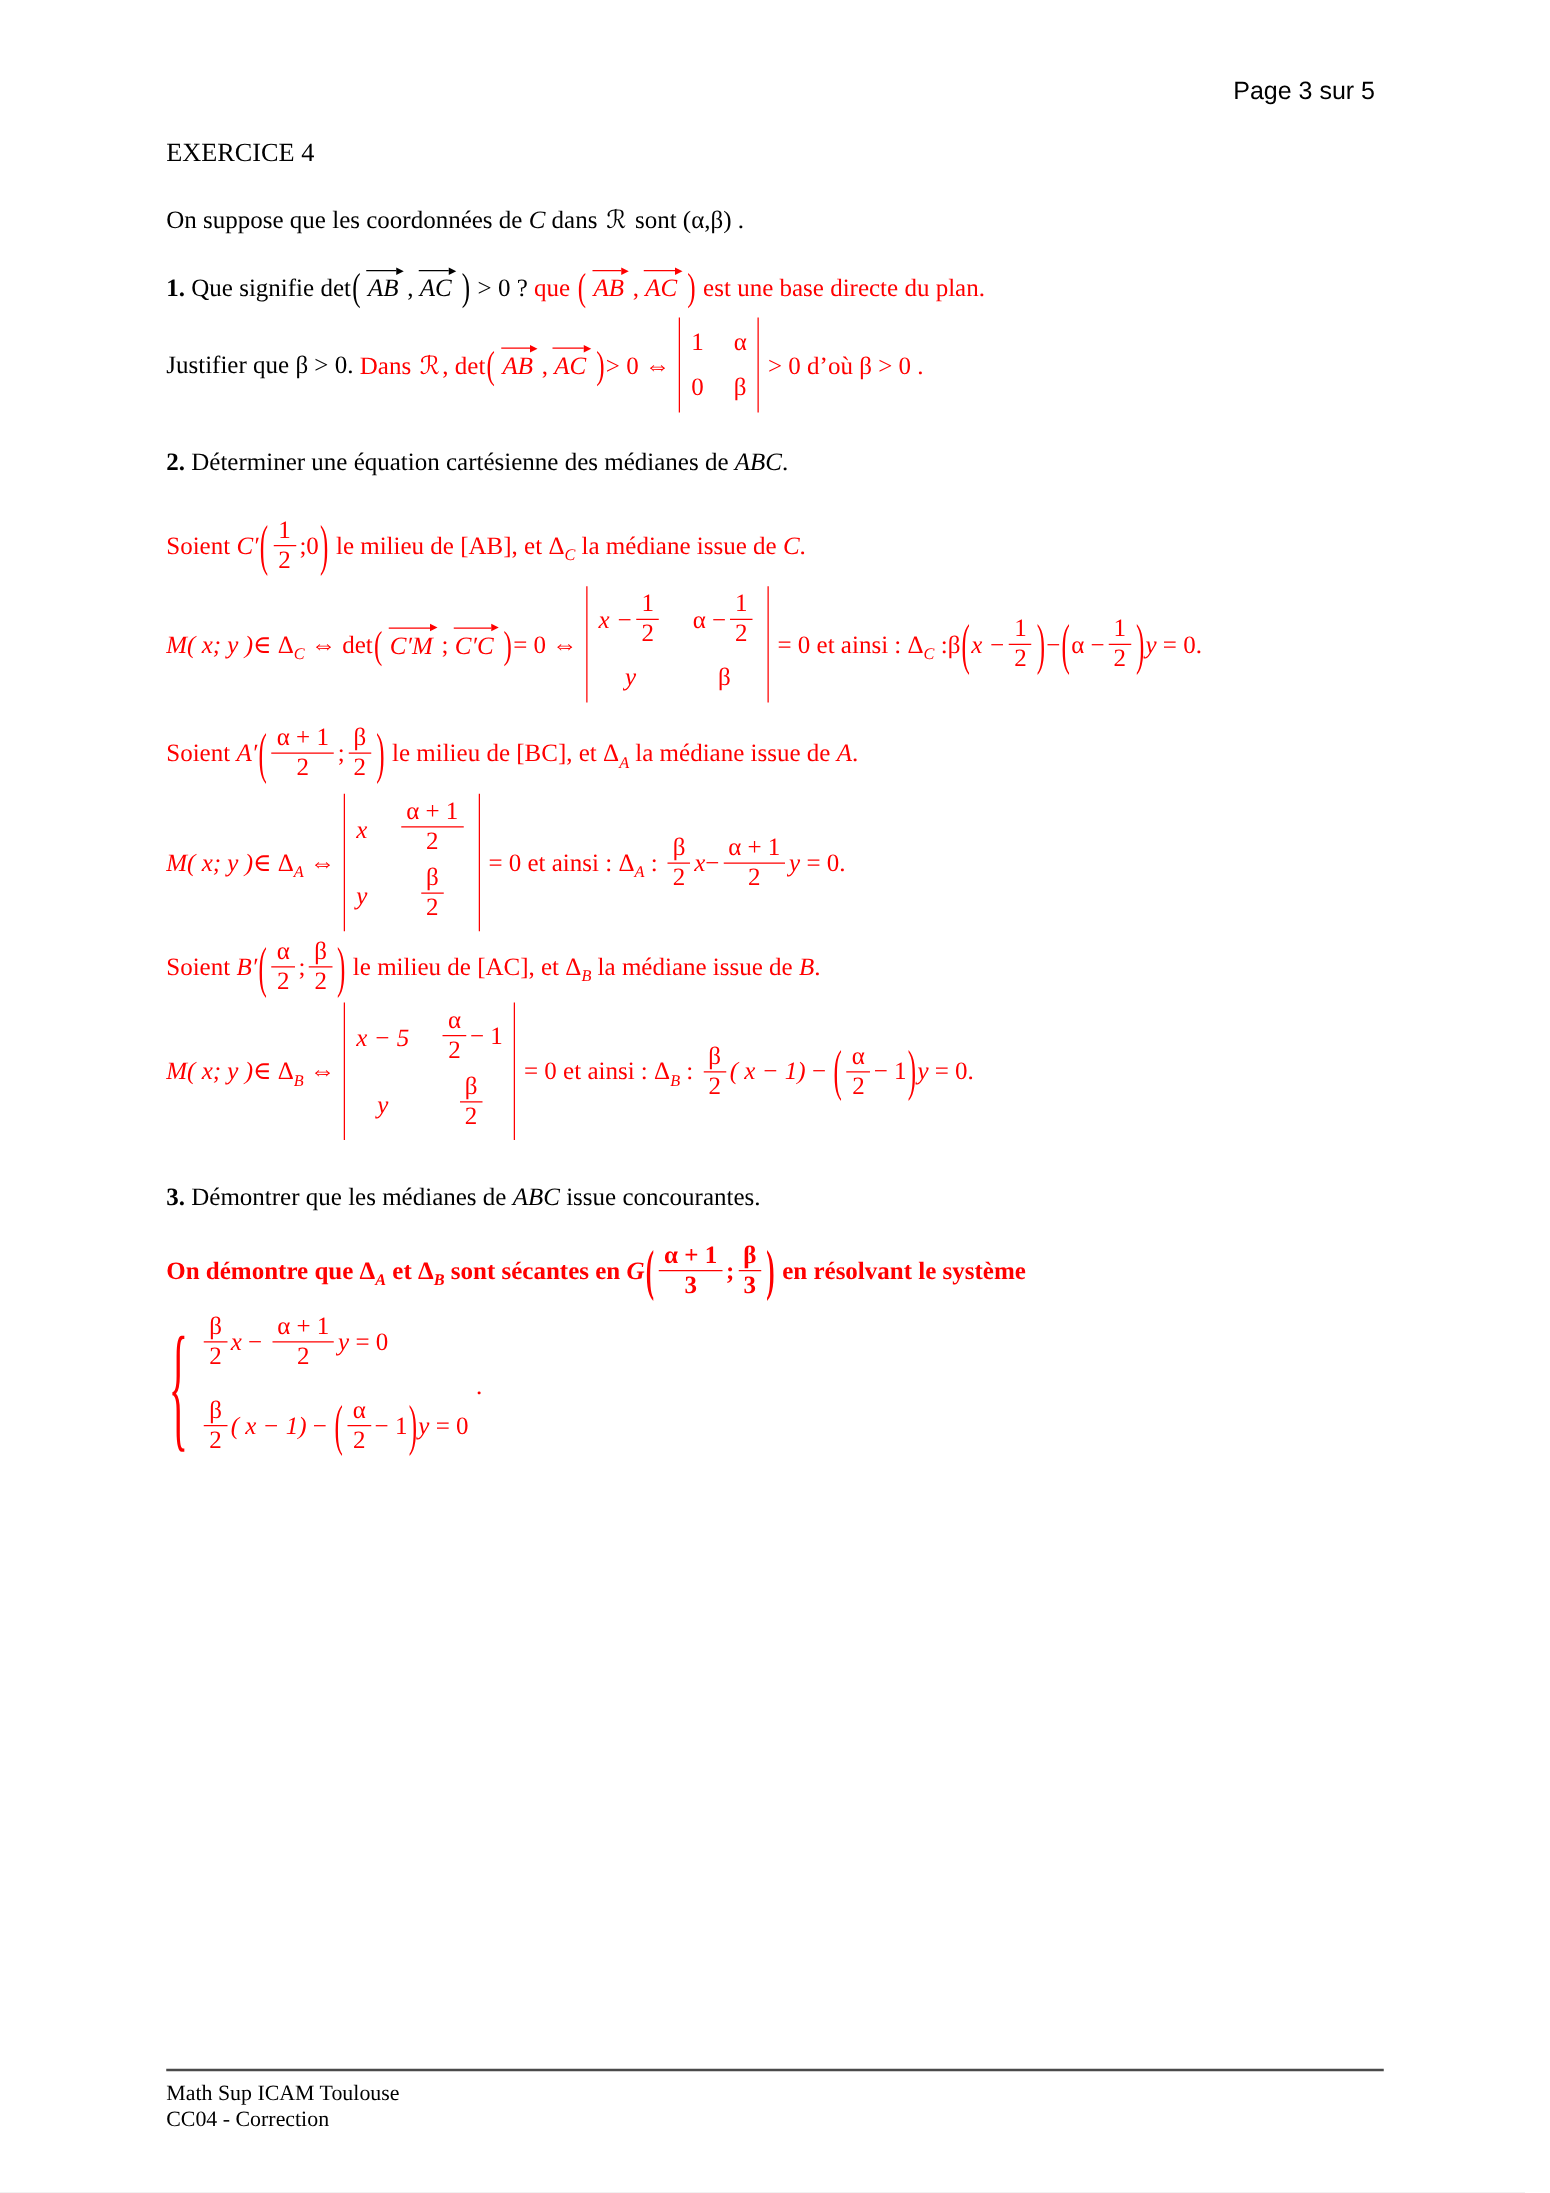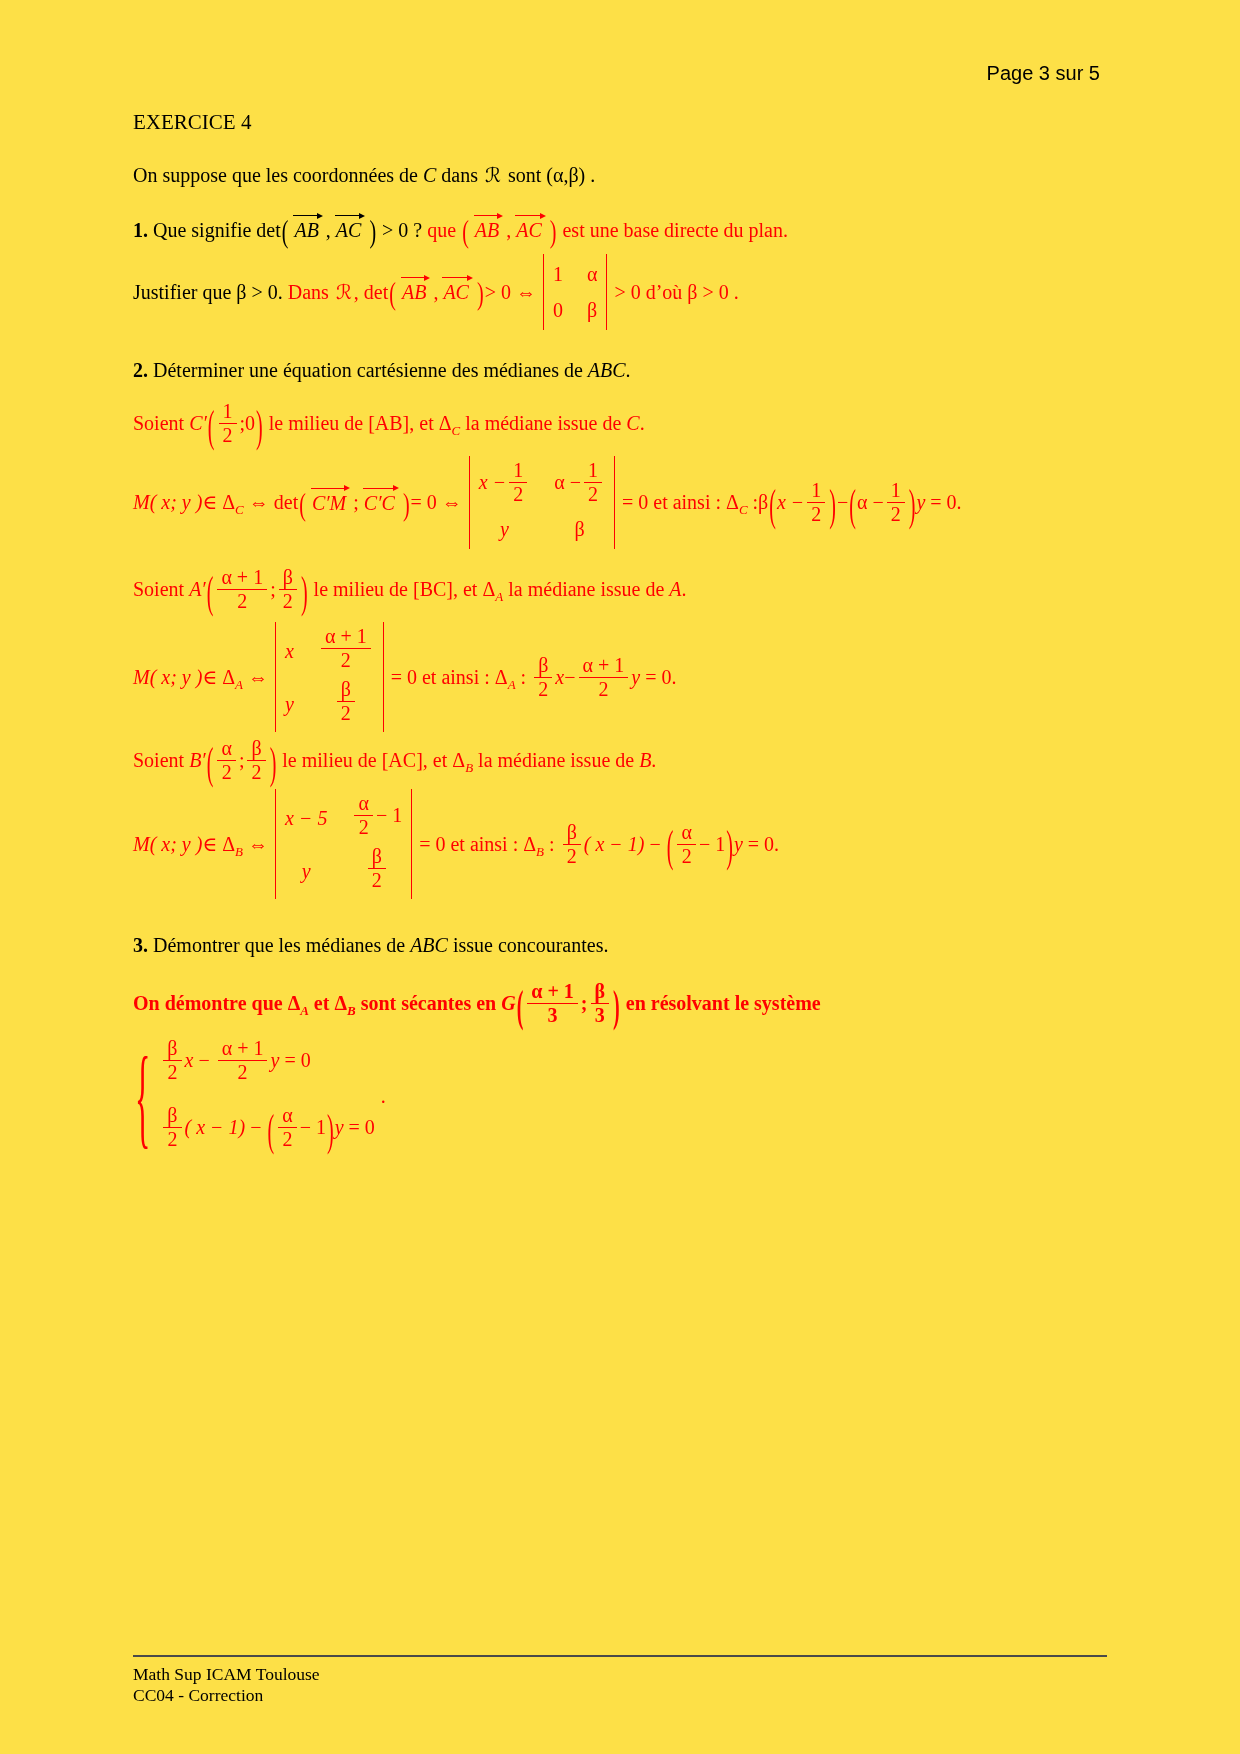--- a/index.html
+++ b/index.html
@@ -1,16 +1,16 @@
 <!DOCTYPE html>
 <html><head>
 <meta charset="utf-8">
 <style>
   html,body{margin:0;padding:0;background:#e8e8e8;}
-  .page{position:relative;width:1240px;height:1754px;margin:0 auto;background:#fde047;color:#000;
+  .page{position:relative;width:1240px;height:1754px;margin:0 auto;background:#ffffff;color:#000;
         font-family:"Liberation Serif","DejaVu Serif",serif;font-size:20px;overflow:hidden;}
   .pagenum{position:absolute;top:62px;right:140px;font-family:"Liberation Sans","DejaVu Sans",sans-serif;font-size:20px;}
   .content{position:absolute;left:133px;top:110px;width:978px;}
   .ex-title{font-weight:normal;font-size:21px;margin:0 0 26px 0;}
   .line{margin:0;line-height:1.4;}
   .red{color:#ff0000;}
   .mi{font-style:italic;}
   .script{font-family:"DejaVu Serif","DejaVu Sans",serif;font-style:italic;padding:0 2px;}
   b.qnum{font-weight:bold;}
   
@@ -32,21 +32,21 @@
        padding:6px 9px;margin:0 7px;position:relative;top:-2px;}
   sub.ms{font-size:13px;font-style:italic;line-height:0;vertical-align:-5px;}
   
   .sys{display:flex;align-items:center;}
   .brace{display:inline-block;font-size:32px;transform:scaleY(3.5);margin:0 10px 0 2px;font-weight:300;}
   .eqcol{display:flex;flex-direction:column;gap:22px;}
   .eqrow{display:block;}
   .sysdot{align-self:center;margin-left:6px;}
   
   .mb6{margin-bottom:6px;}.mb8{margin-bottom:8px;}.mb10{margin-bottom:10px;}.mb12{margin-bottom:12px;font-weight:bold;}
-  .mb18{margin-bottom:18px;}.mb20{margin-bottom:19px;}.mb24{margin-bottom:24px;}.mb26{margin-bottom:26px;}.mb30{margin-bottom:30px;}
+  .mb18{margin-bottom:18px;}.mb20{margin-bottom:32px;}.mb24{margin-bottom:24px;}.mb26{margin-bottom:26px;}.mb30{margin-bottom:30px;}
   .footer{position:absolute;left:133px;right:133px;top:1655px;border-top:2.5px solid #4a4a4a;padding-top:7px;
           display:flex;justify-content:space-between;font-size:17.5px;flex-direction:column;}
 </style>
 </head>
 <body>
 
 <div class="page">
 
   <div class="pagenum">Page 3 sur 5</div>
 

